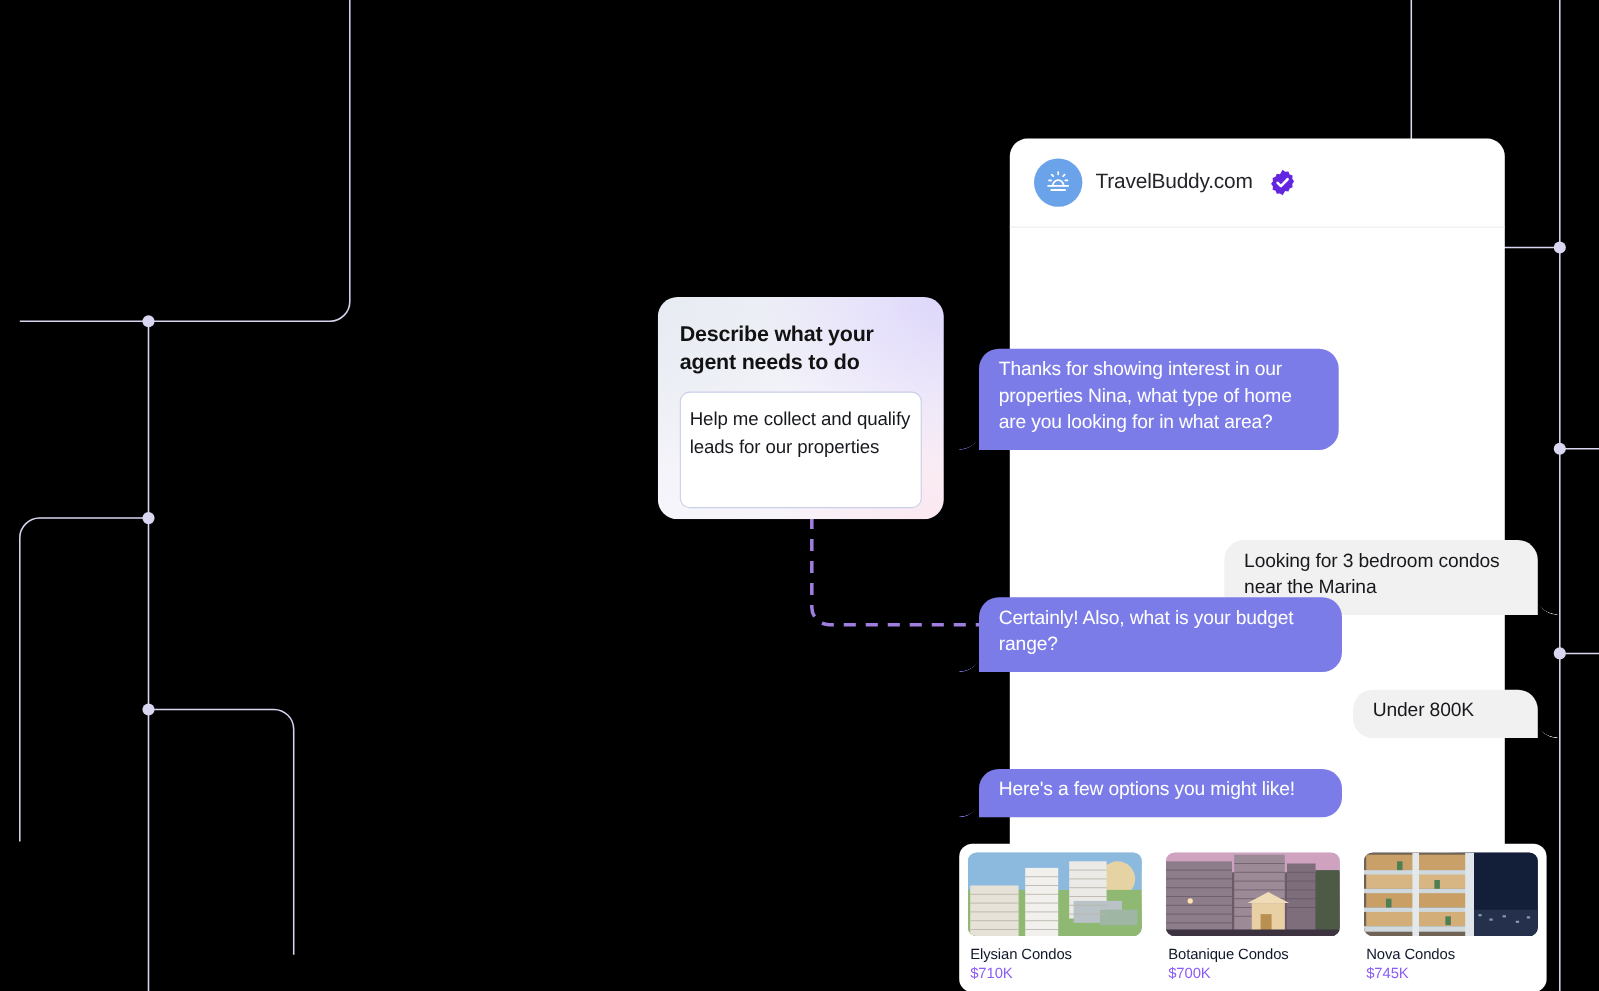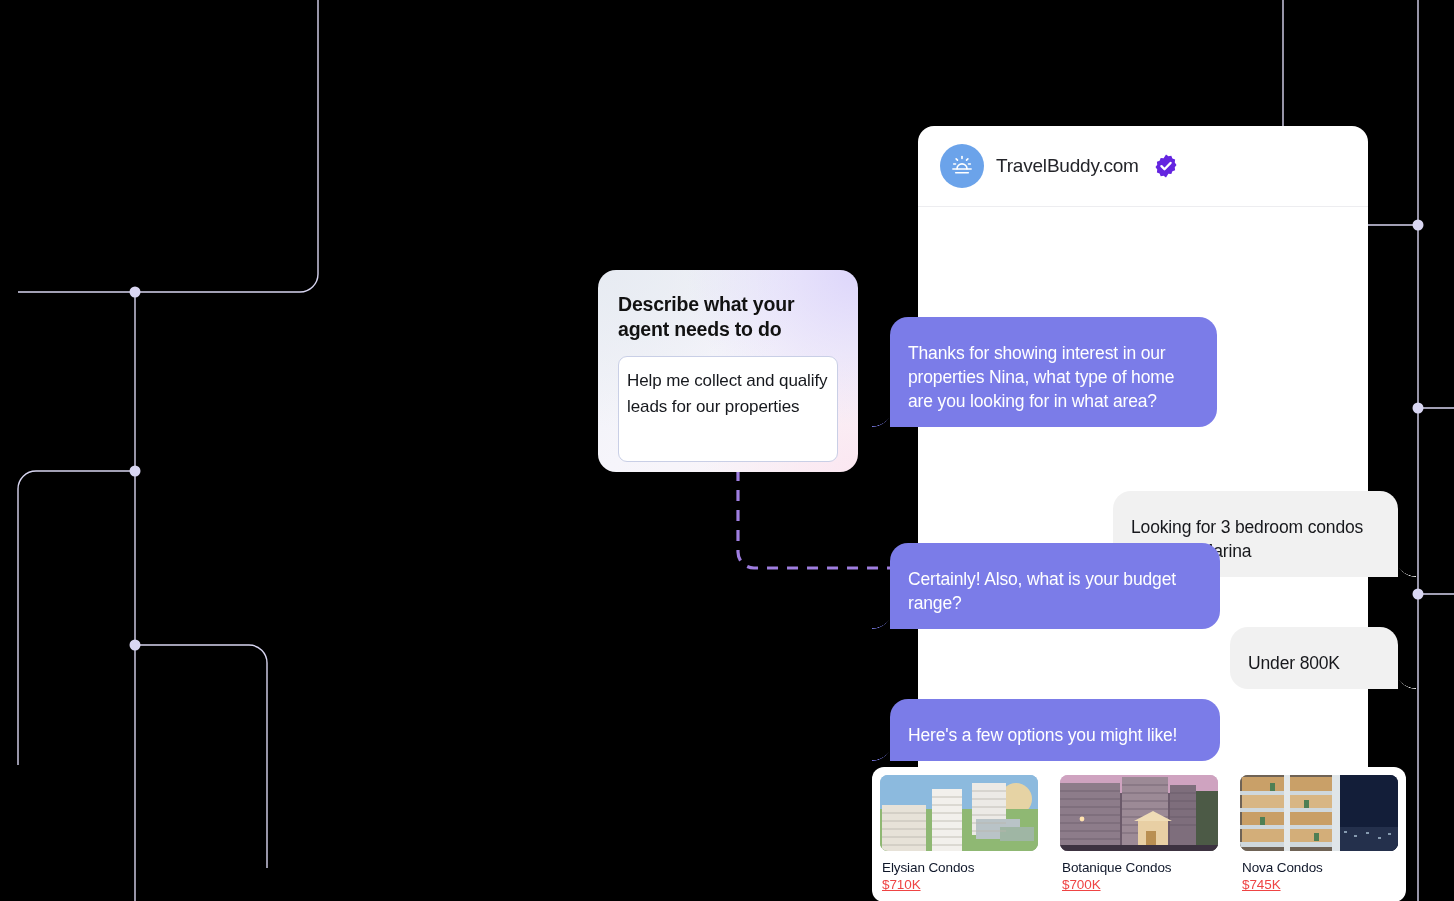--- a/index.html
+++ b/index.html
@@ -53,21 +53,21 @@
   .brand-name {
     font-size: 19px; color: #24252a; font-weight: 400; letter-spacing: -0.2px;
   }
   .verified { width: 26px; height: 26px; flex: 0 0 26px; margin-left: 2px; }
 
   .chat-body { position: relative; padding-top: 18px; }
 
   .bubble {
     position: relative; max-width: 330px;
     font-size: 17.5px; line-height: 24px; letter-spacing: -0.15px;
-    padding: 24px 18px 14px 18px;
+    padding: 6px 18px 14px 18px;
   }
   .bubble.agent {
     background: #7b7ce8; color: #ffffff;
     border-radius: 18px 18px 18px 0;
   }
   .bubble.agent::after {
     content:""; position: absolute; left: -18px; bottom: 0;
     width: 20px; height: 22px; background: #7b7ce8;
     border-bottom-right-radius: 20px;
     -webkit-mask: radial-gradient(22px 22px at 0 0, transparent 21px, #000 21.5px);
@@ -101,23 +101,22 @@
     padding: 8px 8px 10px 8px;
   }
   .pthumb {
     width: 158px; height: 76px; border-radius: 8px; overflow: hidden; position: relative;
   }
   .pname {
     margin-top: 9px; font-size: 13.5px; color: #0f172a; letter-spacing: -0.1px;
     padding-left: 2px;
   }
   .pprice {
-    margin-top: 2px; font-size: 13.5px; color: #ef4444; letter-spacing: -0.1px;
+    margin-top: 2px; font-size: 13.5px; color: #8b5cf6; letter-spacing: -0.1px;
     padding-left: 2px;
-    text-decoration: underline;
   }
 
   
   .thumb-a {
     background:
       linear-gradient(to bottom, #7fb2d8 0%, #a9c9dd 28%, #f0c987 46%, #9dbf7e 62%, #6f9a5c 100%);
   }
   .thumb-b {
     background:
       linear-gradient(to bottom, #cfa6c4 0%, #b79bc0 26%, #8e7d9c 55%, #5a4b5e 100%);

